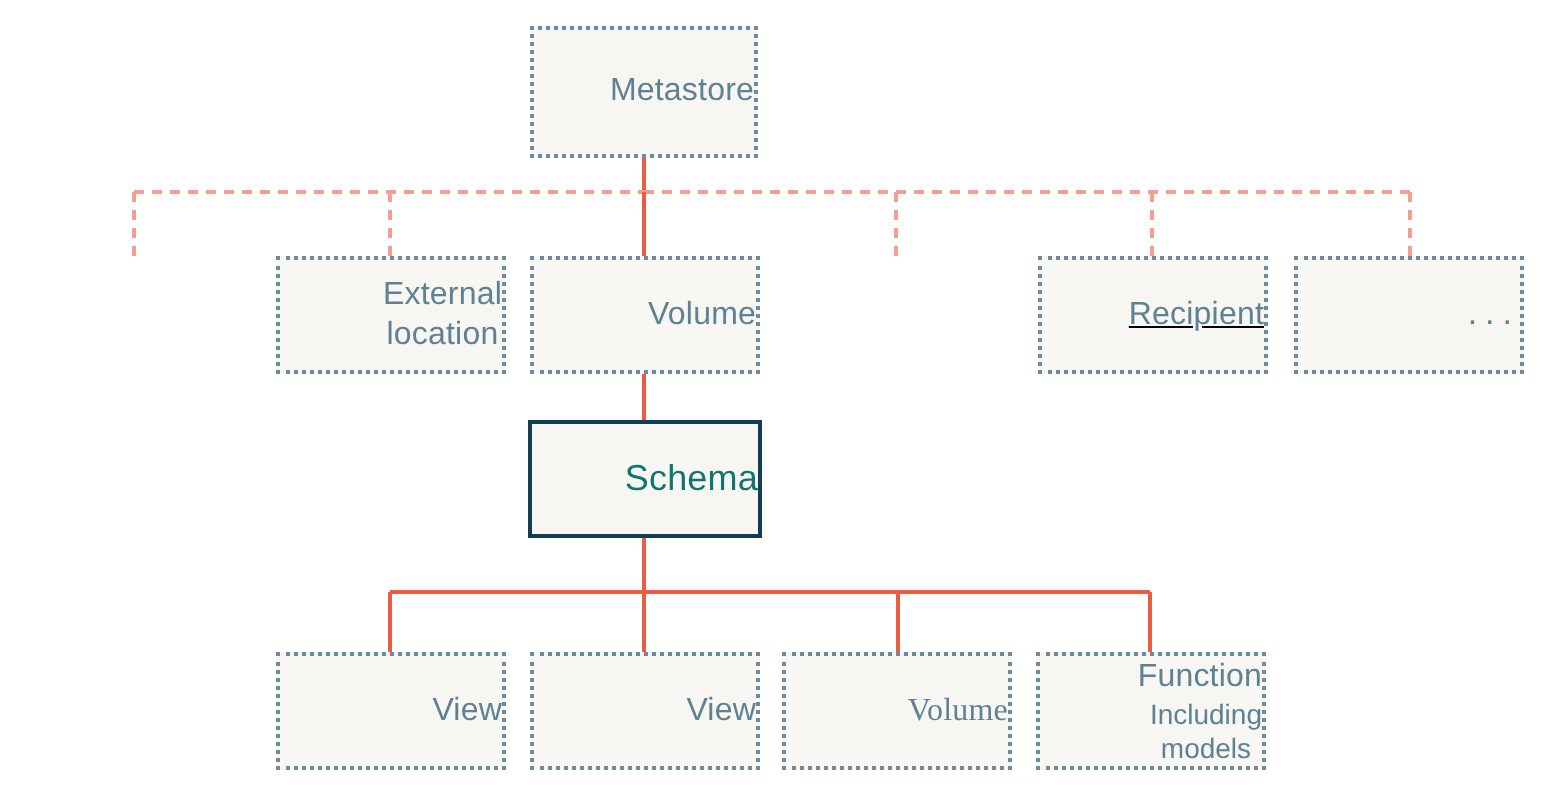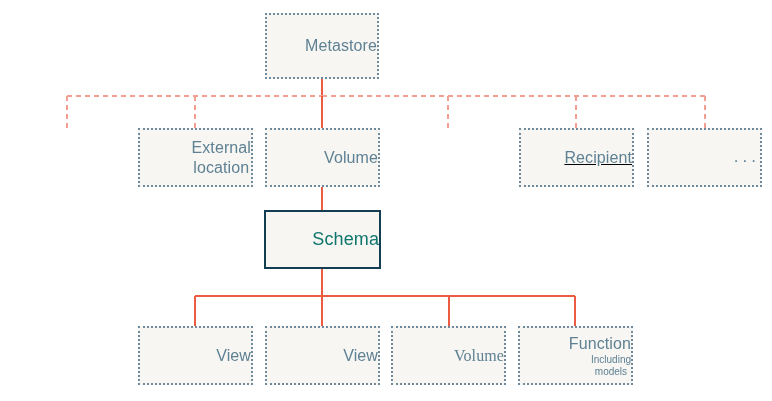--- a/index.html
+++ b/index.html
@@ -45,21 +45,21 @@
   }
   .node .node-title {
     color: #5e8194;
     font-size: 16px;
     font-weight: 400;
     letter-spacing: 0.1px;
     white-space: pre-line;
   }
   .node .node-subtitle {
     color: #5e8194;
-    font-size: 10px;
+    font-size: 14px;
     font-weight: 400;
     margin-top: 1px;
     white-space: pre-line;
     line-height: 1.18;
   }
 
   
   .node.is-highlighted {
     border: 2px solid #123d52;
     background: #f7f6f2;

